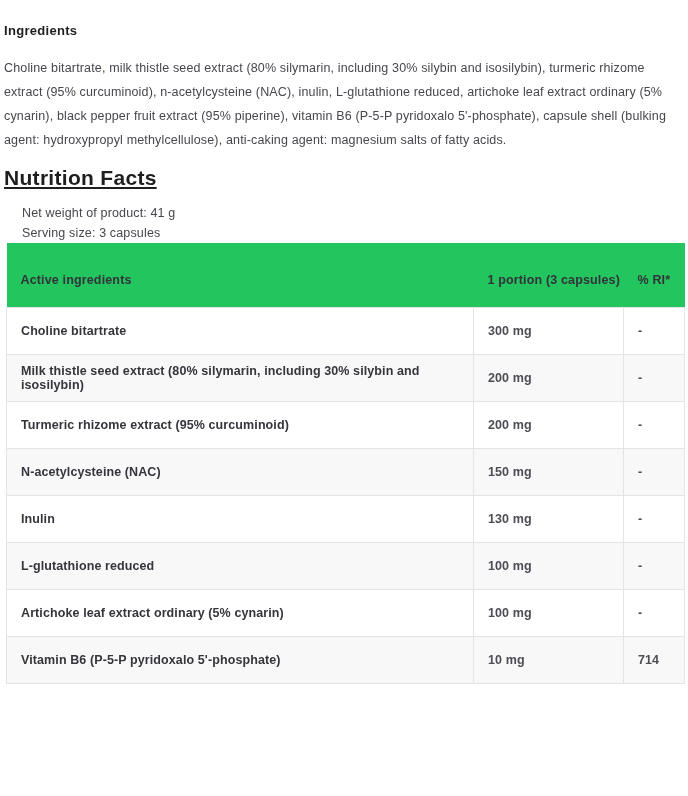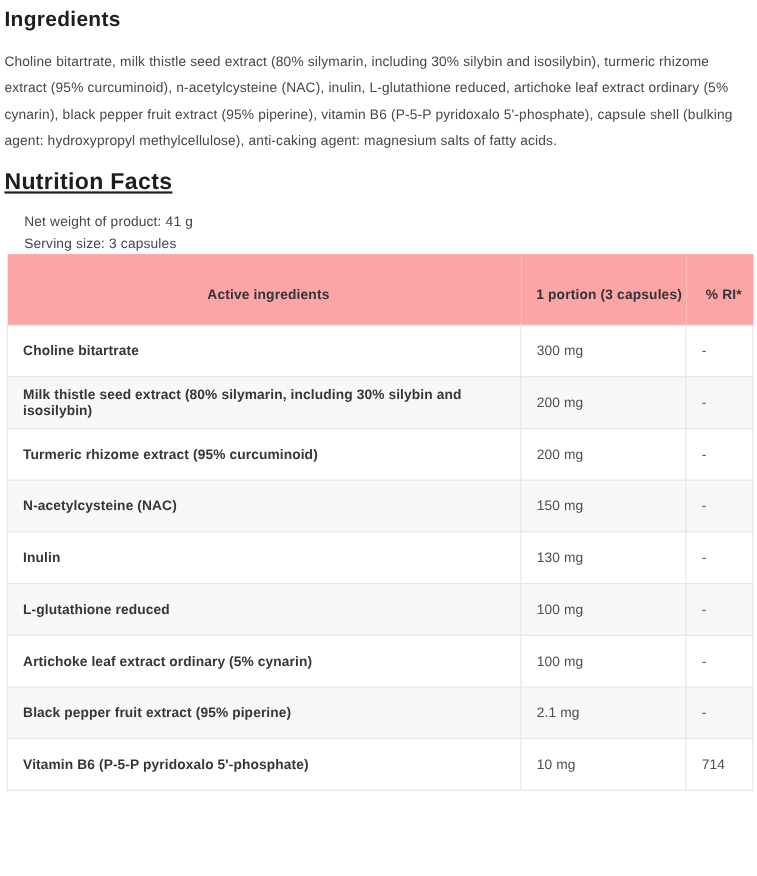--- a/index.html
+++ b/index.html
@@ -6,26 +6,26 @@
   body{
     width:688px;
     background:#ffffff;
     font-family:"Liberation Sans", sans-serif;
     color:#46464e;
     -webkit-font-smoothing:antialiased;
   }
   .page{padding:7px 20px 8px 4px;}
 
   .heading{
-    font-size:19px;
+    font-size:13px;
     line-height:23px;
     font-weight:700;
     color:#1e1e20;
     letter-spacing:.3px;
-    margin:0 0 14px 0;
+    margin:12px 0 14px 0;
   }
   .heading.nutrition{font-size:21px;line-height:25px;margin:11px 0 14px 0;text-decoration:underline;}
 
   .body-text{
     font-size:12.5px;
     line-height:24px;
     letter-spacing:.15px;
     margin:0 0 13px 0;
     width:662px;
     color:#46464e;
@@ -44,43 +44,43 @@
     border-collapse:collapse;
     table-layout:fixed;
     width:678px;
     margin:0 0 0 2px;
   }
   table.nutrition thead th{
     font-size:12.5px;
     font-weight:700;
     color:#33333a;
     letter-spacing:.15px;
-    text-align:center;
+    text-align:left;
     padding:30px 6px 20px 14px;
     white-space:nowrap;
     border:0;
-    background:#fca5a5;
+    background:#22c55e;
   }
   table.nutrition tbody td{
     border:1px solid #e4e4e6;
     font-size:12.5px;
     letter-spacing:.1px;
     height:46px;
     padding:0 6px 0 14px;
     vertical-align:middle;
     background-clip:padding-box;
   }
   table.nutrition tbody tr:nth-child(even) td{background-color:#f8f8f9;}
   td.c-name{
     font-weight:700;
     color:#35353c;
     font-size:12px;
     overflow:hidden;
   }
-  td.c-amt, td.c-ri{color:#4d4d55;white-space:nowrap;}
+  td.c-amt, td.c-ri{color:#4d4d55;white-space:nowrap;font-weight:bold;}
 </style>
 </head>
 <body>
 
 <div class="page">
 
   <h2 class="heading">Ingredients</h2>
 
   <p class="body-text">Choline bitartrate, milk thistle seed extract (80% silymarin, including 30% silybin and isosilybin), turmeric rhizome extract (95% curcuminoid), n-acetylcysteine (NAC), inulin, L-glutathione reduced, artichoke leaf extract ordinary (5% cynarin), black pepper fruit extract (95% piperine), vitamin B6 (P-5-P pyridoxalo 5'-phosphate), capsule shell (bulking agent: hydroxypropyl methylcellulose), anti-caking agent: magnesium salts of fatty acids.</p>
 
@@ -141,25 +141,20 @@
     <td class="c-amt">100 mg</td>
     <td class="c-ri">-</td>
   </tr>
 
   <tr>
     <td class="c-name">Artichoke leaf extract ordinary (5% cynarin)</td>
     <td class="c-amt">100 mg</td>
     <td class="c-ri">-</td>
   </tr>
 
-  <tr>
-    <td class="c-name">Black pepper fruit extract (95% piperine)</td>
-    <td class="c-amt">2.1 mg</td>
-    <td class="c-ri">-</td>
-  </tr>
 
   <tr>
     <td class="c-name">Vitamin B6 (P-5-P pyridoxalo 5'-phosphate)</td>
     <td class="c-amt">10 mg</td>
     <td class="c-ri">714</td>
   </tr>
 </tbody>
   </table>
 
 </div>

